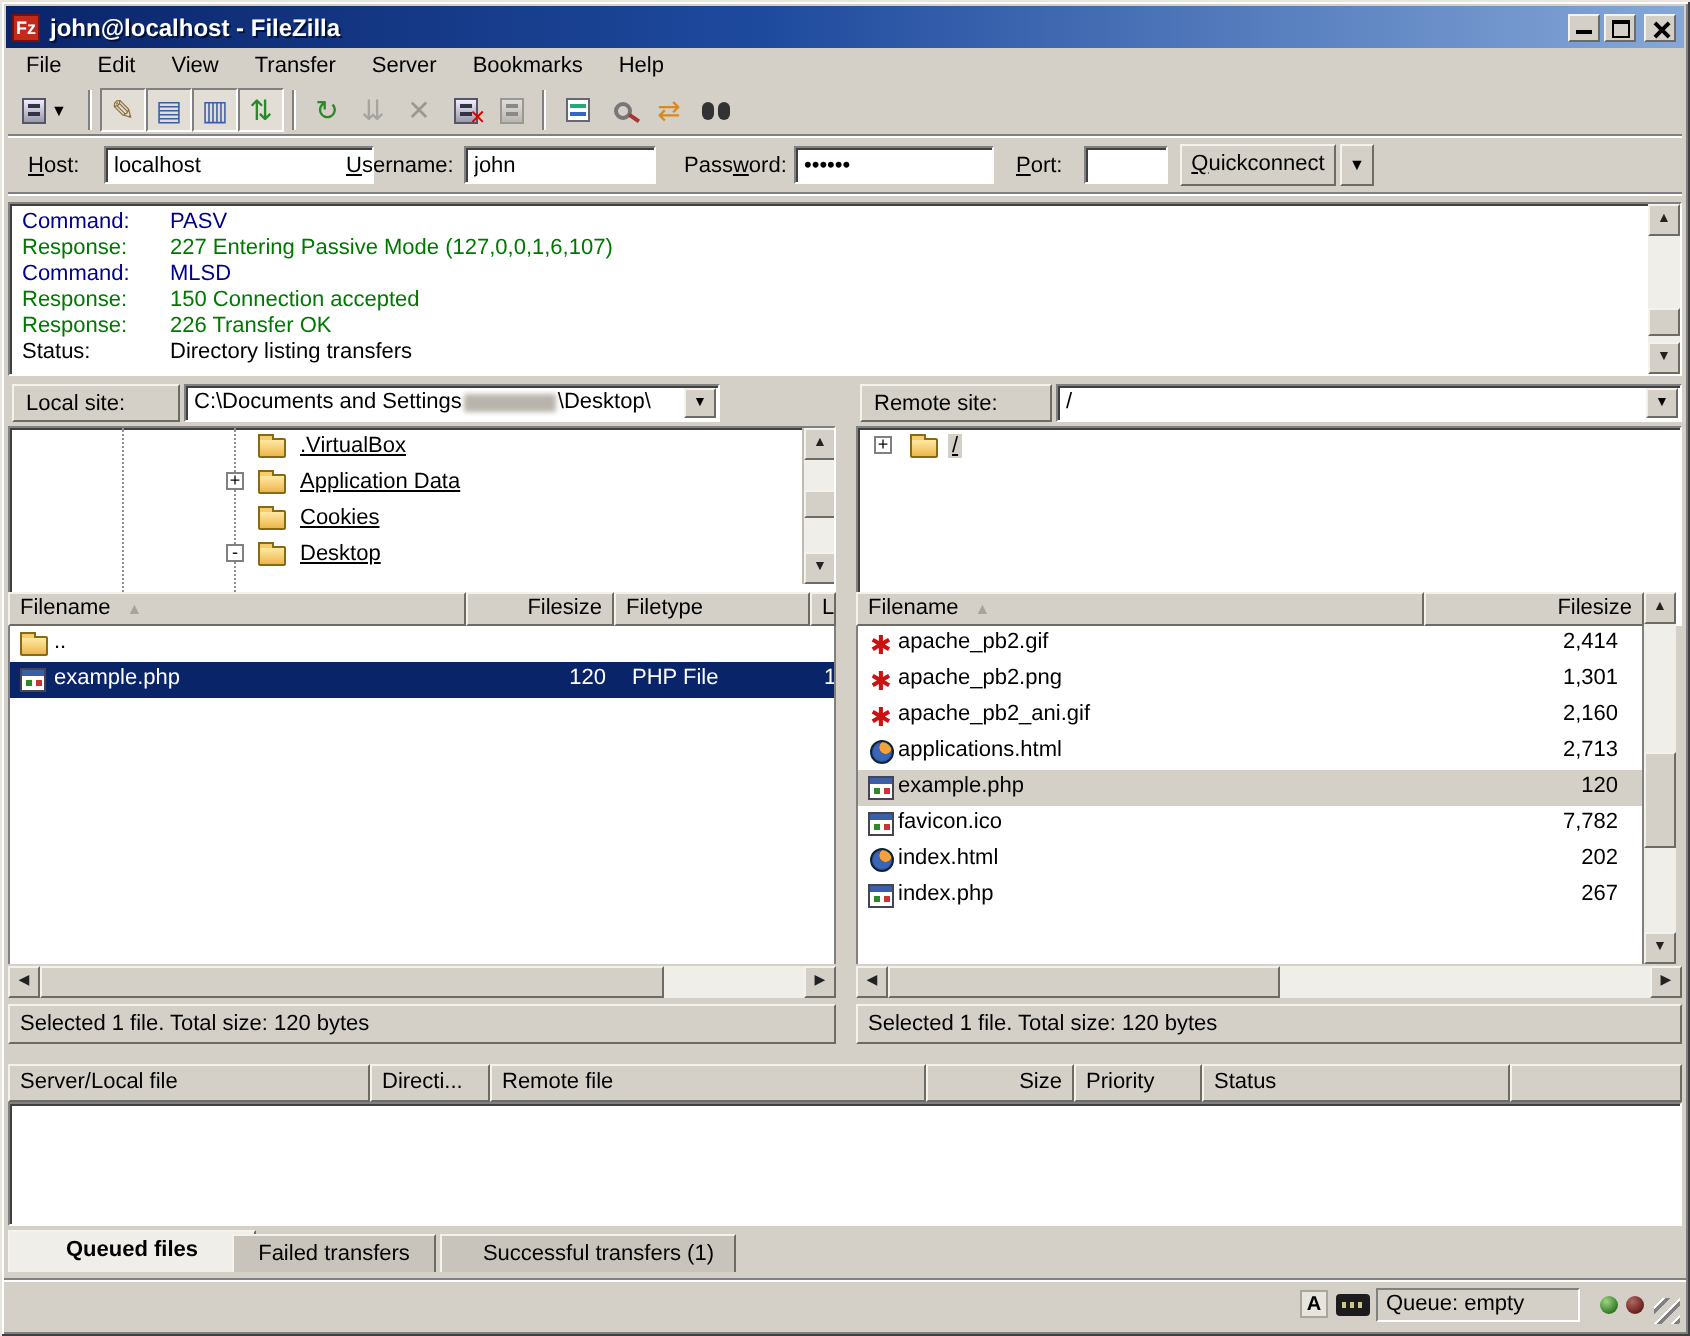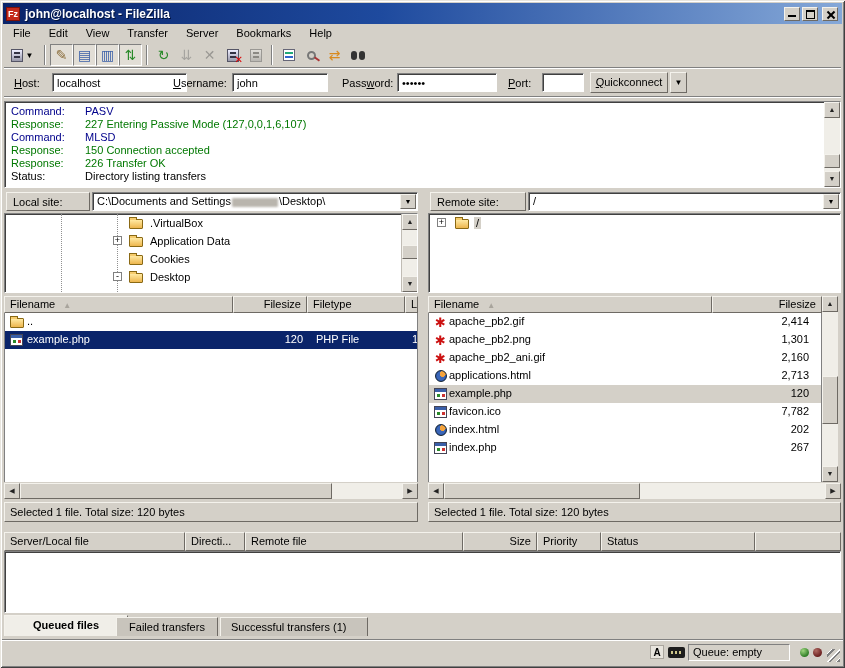--- a/index.html
+++ b/index.html
@@ -70,21 +70,21 @@
   .sb-btn{position:absolute;width:16px;height:16px;border:1px solid;border-color:#f4f2ec #6e6a64 #6e6a64 #f4f2ec;background:#d4d0c8;font-size:7px;line-height:14px;text-align:center;color:#222;}
   .sb-thumb{position:absolute;border:1px solid;border-color:#f4f2ec #6e6a64 #6e6a64 #f4f2ec;background:#d4d0c8;}
 
   
   .site-label{position:absolute;top:192px;height:19px;font-size:11px;padding:3px 6px;}
   .combo{position:absolute;top:192px;height:19px;font-size:11px;padding:2px 4px;}
   .combo-arrow{position:absolute;top:1px;right:1px;width:16px;height:15px;border:1px solid;border-color:#f4f2ec #6e6a64 #6e6a64 #f4f2ec;background:#d4d0c8;font-size:7px;line-height:13px;text-align:center;}
   .blur-box{display:inline-block;width:46px;height:9px;background:#b9b5ad;filter:blur(1.3px);border-radius:1px;vertical-align:middle;margin:0 1px;}
 
   
-  .tree-panel{position:absolute;top:213px;height:80px;overflow:hidden;}
+  .tree-panel{position:absolute;top:213px;height:100px;overflow:hidden;text-decoration:underline;}
   .trow{height:18px;position:relative;font-size:11px;display:flex;align-items:center;}
   .guide{position:absolute;top:0;bottom:0;border-left:1px dotted #909090;}
   .texp{position:absolute;width:9px;height:9px;background:#fff;border:1px solid #808080;font-size:9px;line-height:7px;text-align:center;z-index:2;}
   .folder{width:14px;height:10px;background:linear-gradient(#ffe9a2,#edb64e);border:1px solid #8a6914;border-radius:1px;position:relative;margin-top:2px;}
   .folder::before{content:"";position:absolute;top:-3px;left:-1px;width:6px;height:2px;background:#f6cc6d;border:1px solid #8a6914;border-bottom:none;}
   .tlabel{margin-left:5px;padding:0 2px;}
 
   
   .hdr{position:absolute;top:296px;height:17px;font-size:11px;padding:1px 5px;overflow:hidden;white-space:nowrap;}
   .sort-arrow{color:#a8a49c;font-size:8px;margin-left:8px;}
@@ -232,21 +232,21 @@
     <div class="log-line log-response" style="top:55px"><span class="log-label">Response:</span><span>226 Transfer OK</span></div>
     <div class="log-line log-status" style="top:68px"><span class="log-label">Status:</span><span>Directory listing transfers</span></div>
     <div class="sb-v" style="right:0;top:0;height:85px">
       <div class="sb-btn" style="top:0">▲</div>
       <div class="sb-thumb" style="left:0;width:16px;top:52px;height:14px"></div>
       <div class="sb-btn" style="bottom:0">▼</div>
     </div>
   </div>
 
   <div class="site-label raised" style="left:6px;width:84px">Local site:</div>
-  <div class="combo sunken" style="left:92px;width:326px">
+  <div class="combo sunken" style="left:92px;width:268px">
     <span class="txt"><span>C:\Documents and Settings</span><span class="blur-box"></span><span>\Desktop\</span></span>
     <div class="combo-arrow">▼</div>
   </div>
 
   <div class="site-label raised" style="left:430px;width:96px">Remote site:</div>
   <div class="combo sunken" style="left:528px;width:313px">
     <span class="txt">/</span>
     <div class="combo-arrow">▼</div>
   </div>
 
@@ -398,21 +398,21 @@
   <div class="qhdr raised" style="left:245px;width:218px">Remote file</div>
   <div class="qhdr raised" style="left:463px;width:74px;text-align:right">Size</div>
   <div class="qhdr raised" style="left:537px;width:64px">Priority</div>
   <div class="qhdr raised" style="left:601px;width:154px">Status</div>
   <div class="qhdr raised" style="left:755px;width:86px"></div>
 
   <div id="queue-body" class="abs sunken"></div>
 
   <div class="tab active" style="left:4px;width:124px;text-align:center">Queued files</div>
   <div class="tab inactive" style="left:116px;width:102px;text-align:center">Failed transfers</div>
-  <div class="tab inactive" style="left:220px;width:148px;text-align:left">Successful transfers (1)</div>
+  <div class="tab inactive" style="left:220px;width:148px;text-align:right">Successful transfers (1)</div>
 
   <div id="statusbar" class="abs">
     <div id="ascii-ind">A</div>
     <div id="speed-ind"></div>
     <div id="queue-status-box" class="sunken-lite">Queue: empty</div>
     <div id="led-green" class="led"></div>
     <div id="led-red" class="led"></div>
     <div id="grip"></div>
   </div>
 

